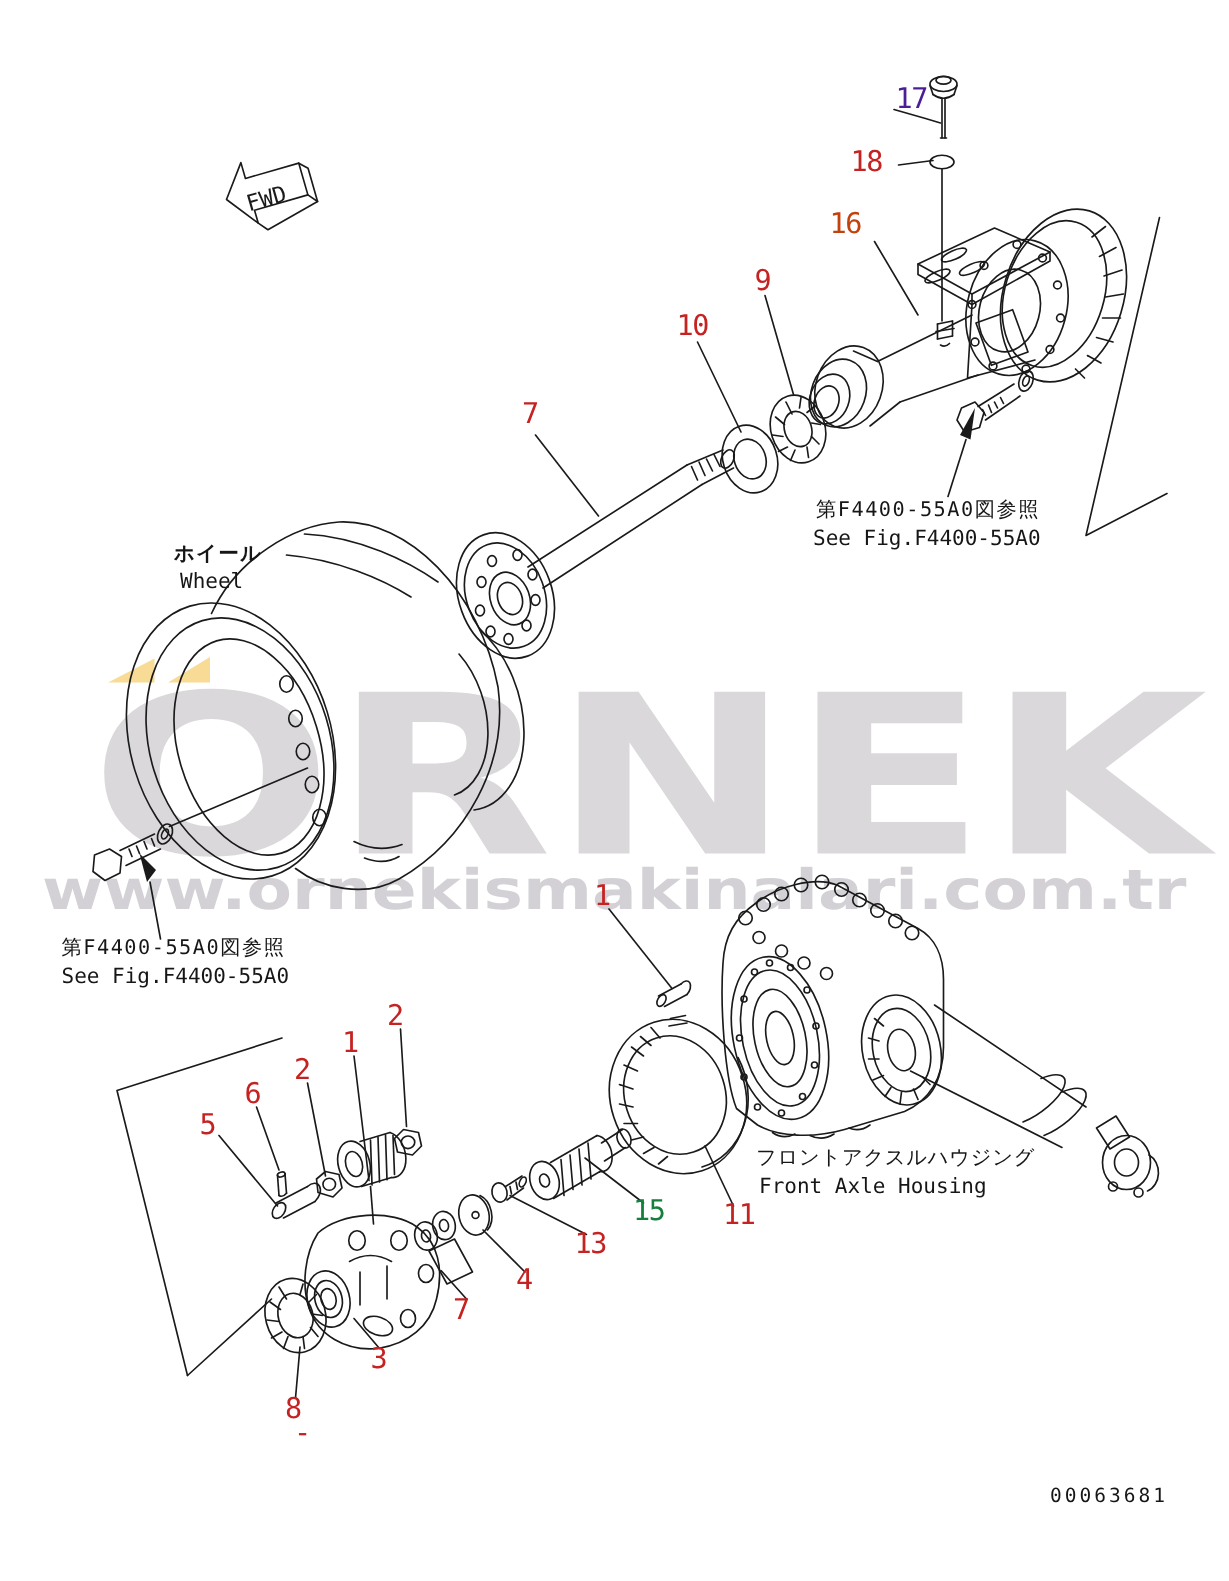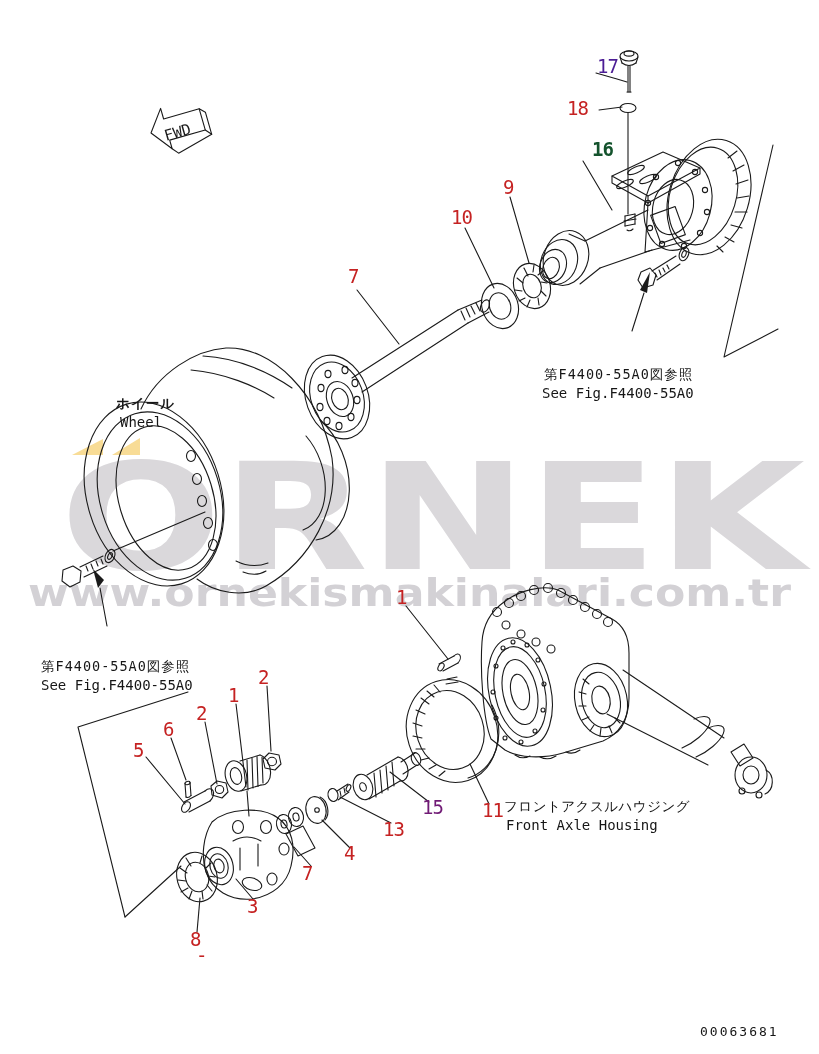--- a/index.html
+++ b/index.html
@@ -1,19 +1,19 @@
 <!DOCTYPE html>
 <html><head>
 <meta charset="utf-8">
 <style>
   html,body{margin:0;padding:0;background:#fff;}
   #page{position:relative;width:819px;height:1054px;background:#fff;overflow:hidden;
         font-family:"DejaVu Sans Mono",monospace;}
   .callout{position:absolute;font:19px/1 "DejaVu Sans Mono",monospace;letter-spacing:-1px;}
-  .tech{position:absolute;font:14px/1.2 "DejaVu Sans Mono",monospace;color:#161616;white-space:pre;margin-top:34px;}
+  .tech{position:absolute;font:14px/1.2 "DejaVu Sans Mono",monospace;color:#161616;white-space:pre;}
   .tech-jp{font-size:13.5px;letter-spacing:1px;}
   .tech-sm{font-size:13px;letter-spacing:2px;}
   svg{position:absolute;left:0;top:0;}
 </style>
 </head>
 <body>
 
 <div id="page">
 
   <svg width="819" height="1054" viewBox="0 0 819 1054">
@@ -421,31 +421,31 @@
   <div class="tech" style="left:41px;top:643px;">See Fig.F4400-55A0</div>
 
   <div class="tech tech-jp" style="left:504px;top:764px;letter-spacing:0.5px;">フロントアクスルハウジング</div>
   <div class="tech" style="left:506px;top:783px;">Front Axle Housing</div>
 
   <div class="tech tech-sm" style="left:700px;top:990px;">00063681</div>
 
   <div id="callout-layer">
       <span class="callout" style="left: 567px; top: 57px; color: #4c1d95; margin-left: 30px;">17</span>
       <span class="callout" style="left: 567px; top: 99px; color: rgb(197, 34, 34);">18</span>
-      <span class="callout" style="left: 592px; top: 140px; color: #14532d; font-weight: bold;">16</span>
+      <span class="callout" style="left: 553px; top: 140px; color: #c2410c;">16</span>
       <span class="callout" style="left: 503px; top: 178px; color: rgb(197, 34, 34);">9</span>
       <span class="callout" style="left: 451px; top: 208px; color: rgb(197, 34, 34);">10</span>
       <span class="callout" style="left: 348px; top: 267px; color: rgb(197, 34, 34);">7</span>
       <span class="callout" style="left: 396px; top: 588px; color: rgb(197, 34, 34);">1</span>
       <span class="callout" style="left: 258px; top: 668px; color: rgb(197, 34, 34);">2</span>
       <span class="callout" style="left: 228px; top: 686px; color: rgb(197, 34, 34);">1</span>
       <span class="callout" style="left: 196px; top: 704px; color: rgb(197, 34, 34);">2</span>
       <span class="callout" style="left: 163px; top: 720px; color: rgb(197, 34, 34);">6</span>
       <span class="callout" style="left: 133px; top: 741px; color: rgb(197, 34, 34);">5</span>
-      <span class="callout" style="left: 422px; top: 798px; color: #701a75;">15</span>
+      <span class="callout" style="left: 422px; top: 798px; color: #15803d;">15</span>
       <span class="callout" style="left: 383px; top: 820px; color: rgb(197, 34, 34);">13</span>
       <span class="callout" style="left: 344px; top: 844px; color: rgb(197, 34, 34);">4</span>
       <span class="callout" style="left: 302px; top: 864px; color: rgb(197, 34, 34);">7</span>
       <span class="callout" style="left: 247px; top: 897px; color: rgb(197, 34, 34);">3</span>
       <span class="callout" style="left: 190px; top: 930px; color: rgb(197, 34, 34);">8</span>
       <span class="callout" style="left: 196px; top: 946px; color: rgb(197, 34, 34);">-</span>
       <span class="callout" style="left: 482px; top: 801px; color: rgb(197, 34, 34);">11</span>
     </div>
 </div>
 

